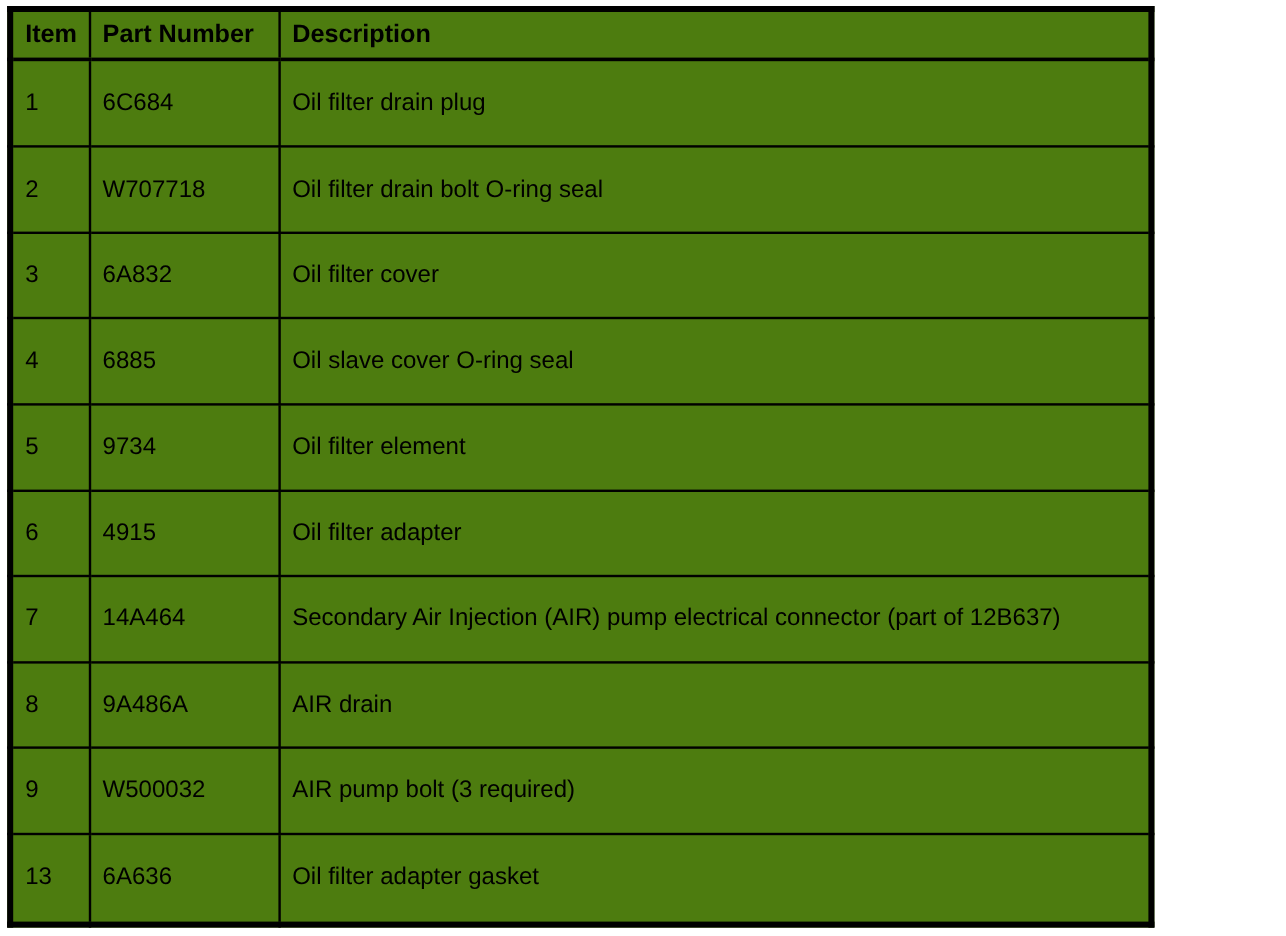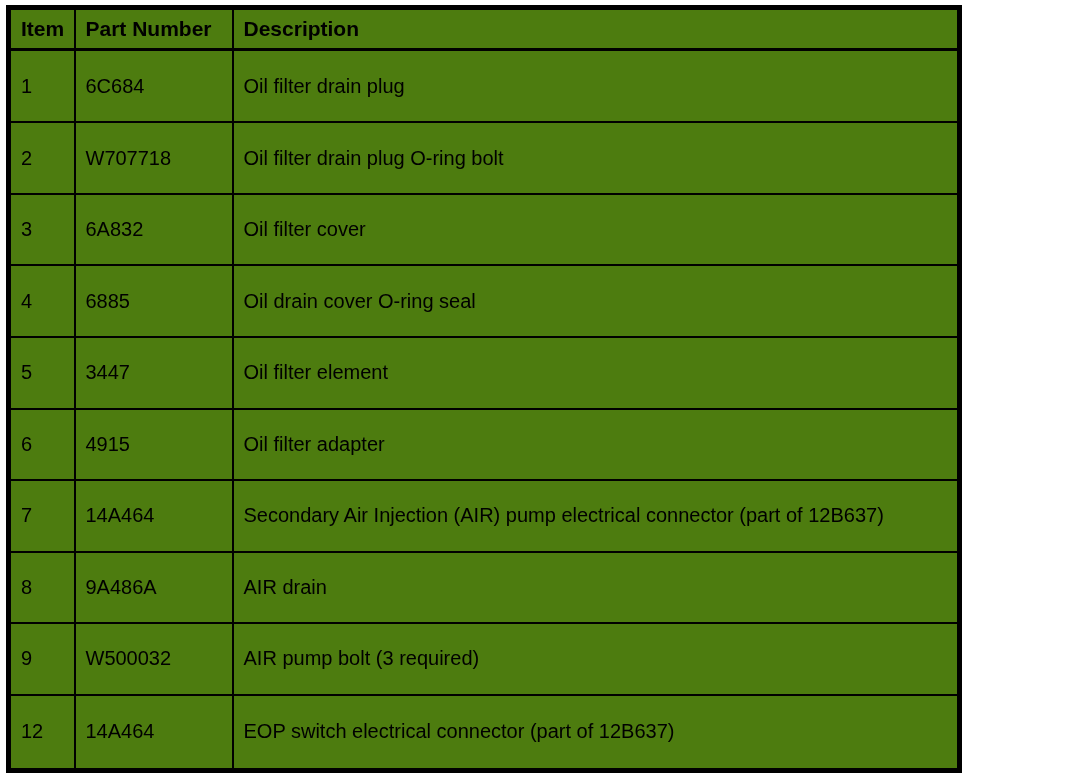--- a/index.html
+++ b/index.html
@@ -73,38 +73,38 @@
 
         <tr>
           <td class="cell-item">1</td>
           <td class="cell-part">6C684</td>
           <td class="cell-desc">Oil filter drain plug</td>
         </tr>
 
         <tr>
           <td class="cell-item">2</td>
           <td class="cell-part">W707718</td>
-          <td class="cell-desc">Oil filter drain plug O-ring bolt</td>
+          <td class="cell-desc">Oil filter drain bolt O-ring seal</td>
         </tr>
 
         <tr>
           <td class="cell-item">3</td>
           <td class="cell-part">6A832</td>
           <td class="cell-desc">Oil filter cover</td>
         </tr>
 
         <tr>
           <td class="cell-item">4</td>
           <td class="cell-part">6885</td>
-          <td class="cell-desc">Oil drain cover O-ring seal</td>
+          <td class="cell-desc">Oil slave cover O-ring seal</td>
         </tr>
 
         <tr>
           <td class="cell-item">5</td>
-          <td class="cell-part">3447</td>
+          <td class="cell-part">9734</td>
           <td class="cell-desc">Oil filter element</td>
         </tr>
 
         <tr>
           <td class="cell-item">6</td>
           <td class="cell-part">4915</td>
           <td class="cell-desc">Oil filter adapter</td>
         </tr>
 
         <tr>
@@ -120,23 +120,23 @@
         </tr>
 
         <tr>
           <td class="cell-item">9</td>
           <td class="cell-part">W500032</td>
           <td class="cell-desc">AIR pump bolt (3 required)</td>
         </tr>
 
 
 
+
         <tr>
-          <td class="cell-item">12</td>
-          <td class="cell-part">14A464</td>
-          <td class="cell-desc">EOP switch electrical connector (part of 12B637)</td>
+          <td class="cell-item">13</td>
+          <td class="cell-part">6A636</td>
+          <td class="cell-desc">Oil filter adapter gasket</td>
         </tr>
-
 
 
       </tbody>
   </table>
 </div>
 
 </body></html>

